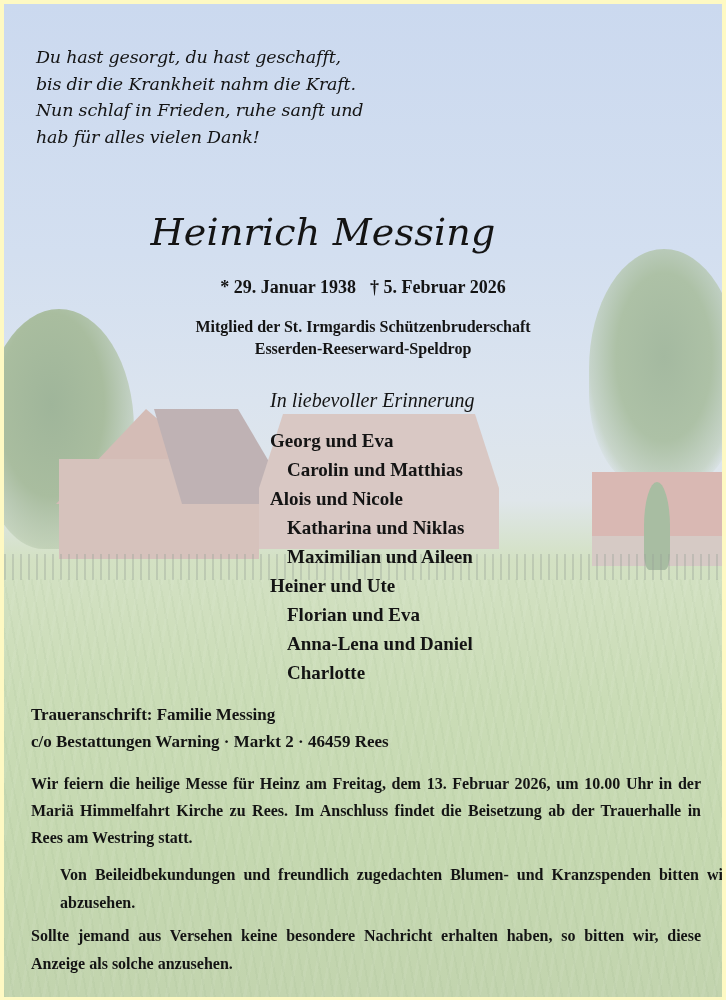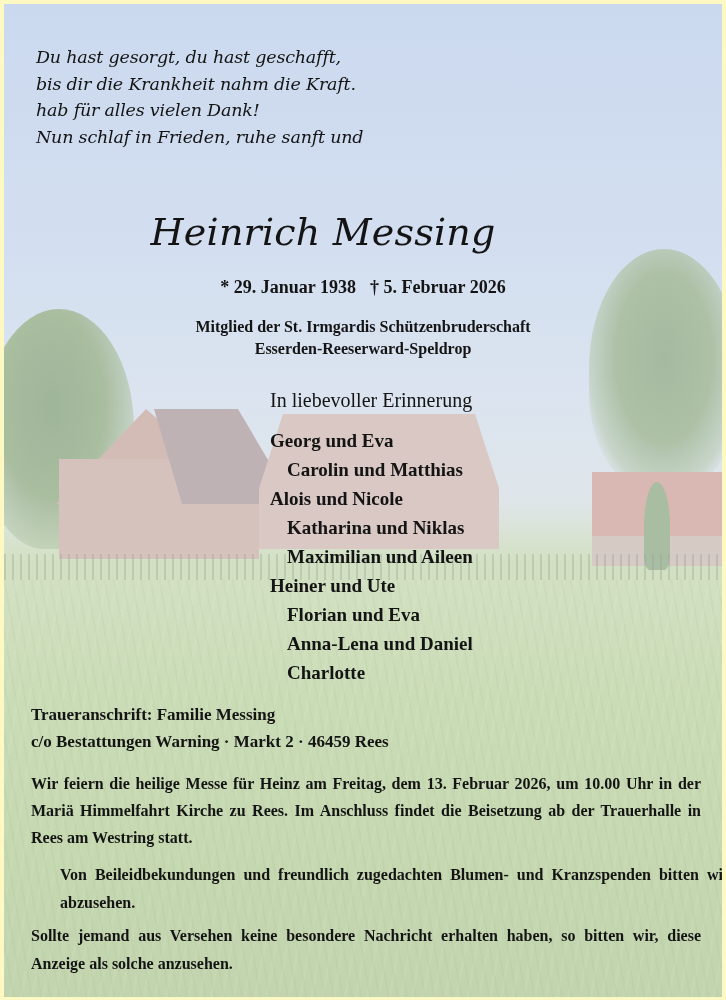--- a/index.html
+++ b/index.html
@@ -86,21 +86,21 @@
       font-size: 18px; line-height: 26px;
     }
     .dates .gap { display: inline-block; width: 14px; }
     .member {
       position: absolute; left: 0; width: 718px; top: 312px; text-align: center;
       font-family: "Liberation Serif", serif; font-weight: bold;
       font-size: 16px; line-height: 22px;
     }
     .memory {
       position: absolute; left: 266px; top: 382px;
-      font-family: "Liberation Serif", serif; 
+      font-family: "Liberation Serif", serif; font-style: italic;
       font-size: 20px; line-height: 28px;
     }
     .family {
       position: absolute; left: 266px; top: 422px;
       font-family: "Liberation Serif", serif; font-weight: bold;
       font-size: 19px; line-height: 29px;
     }
     .family .row { white-space: nowrap; }
     .family .row.child { padding-left: 17px; }
 
@@ -136,22 +136,22 @@
       <div class="house-right-wall"></div>
       <div class="cypress"></div>
       <div class="fence"></div>
       <div class="meadow-texture"></div>
     </div>
 
     <div class="content">
       <div class="poem">
         <div>Du hast gesorgt, du hast geschafft,</div>
         <div>bis dir die Krankheit nahm die Kraft.</div>
+        <div>Nun schlaf in Frieden, ruhe sanft und</div>
         <div>hab für alles vielen Dank!</div>
-        <div>Nun schlaf in Frieden, ruhe sanft und</div>
       </div>
 
       <div class="name">Heinrich Messing</div>
 
       <div class="dates">
         <span>* 29. Januar 1938</span><span class="gap"></span><span>† 5. Februar 2026</span>
       </div>
 
       <div class="member">
         <div>Mitglied der St. Irmgardis Schützenbruderschaft</div>

